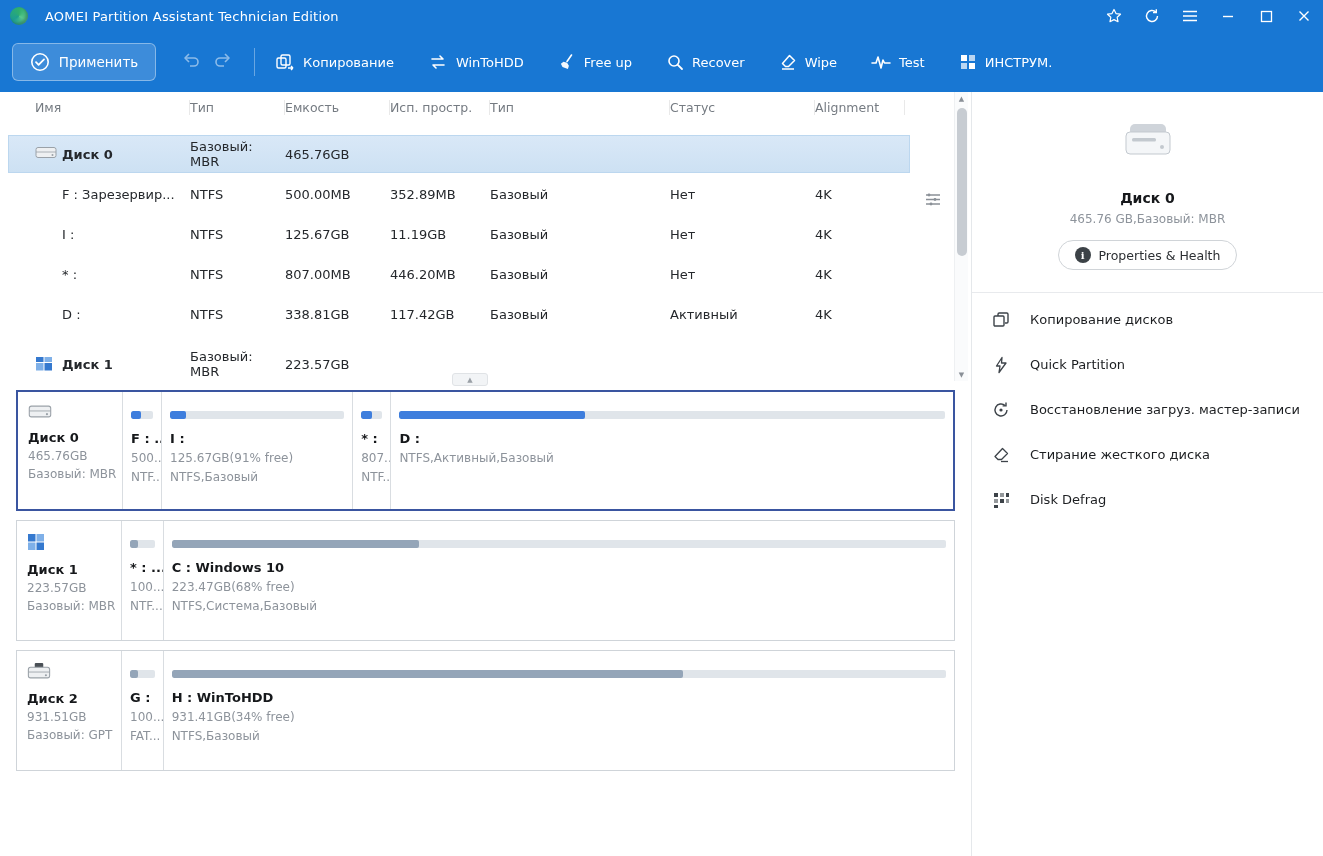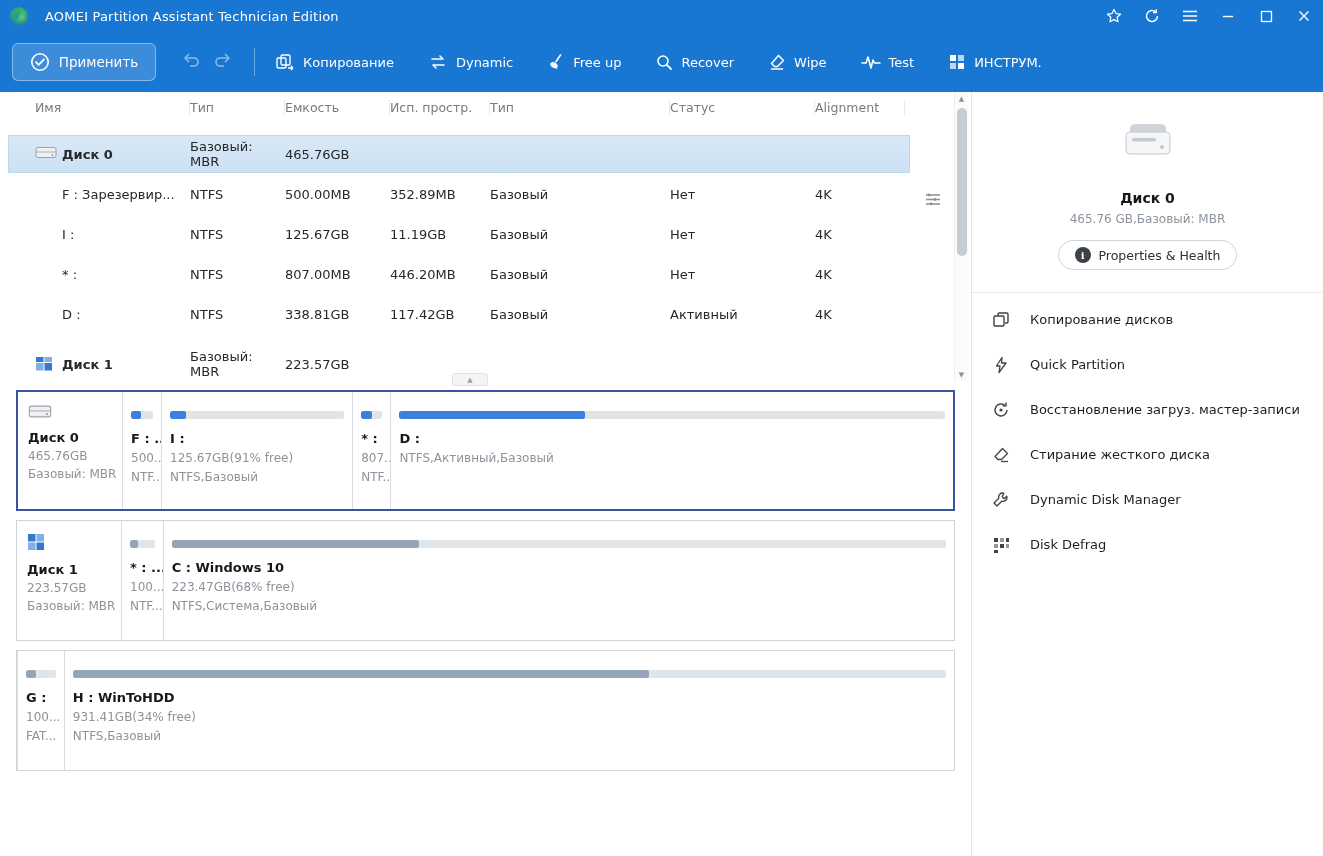--- a/index.html
+++ b/index.html
@@ -157,21 +157,21 @@
             <rect x="2" y="5" width="9" height="10" rx="1.5" fill="none" stroke="#fff" stroke-width="1.4"></rect>
             <rect x="6" y="2" width="9" height="10" rx="1.5" fill="none" stroke="#fff" stroke-width="1.4"></rect>
             <path d="M13 15h5m0 0l-2-2m2 2l-2 2" stroke="#fff" stroke-width="1.4" fill="none"></path>
           </svg>
         <span>Копирование</span>
       </div>
       <div class="tool-btn">
         <svg width="20" height="18" viewBox="0 0 20 18">
             <path d="M4 6h11m0 0l-3-3M16 12H5m0 0l3 3" fill="none" stroke="#fff" stroke-width="1.6" stroke-linecap="round" stroke-linejoin="round"></path>
           </svg>
-        <span>Dynamic</span>
+        <span>WinToHDD</span>
       </div>
       <div class="tool-btn">
         <svg width="18" height="18" viewBox="0 0 18 18">
             <path d="M13.5 2L9 8.5" stroke="#fff" stroke-width="1.6" stroke-linecap="round"></path>
             <path d="M5.5 8.8l3.6 1 1.8 3-1 3.2-5.4-2-1.6-3.2z" fill="#fff" opacity=".95"></path>
           </svg>
         <span>Free up</span>
       </div>
       <div class="tool-btn">
         <svg width="18" height="18" viewBox="0 0 18 18">
@@ -399,20 +399,33 @@
               <div class="bar-fill" style="width: 32%;"></div>
             </div>
           <div class="part-title">C : Windows 10</div>
           <div class="part-line">223.47GB(68% free)</div>
           <div class="part-line">NTFS,Система,Базовый</div>
         </div>
       </div>
     </div>
 
     <div class="disk-card unsel">
+      <div class="disk-info">
+        <span>
+          <svg width="24" height="17" viewBox="0 0 22 16">
+              <rect x="7" y="0" width="8" height="6" rx="1" fill="#4a5056"></rect>
+              <rect x="1" y="4" width="20" height="10" rx="2" fill="#eef0f2" stroke="#9aa1a8"></rect>
+              <path d="M1 8.5h20" stroke="#9aa1a8" stroke-width=".8"></path>
+              <circle cx="17.5" cy="11.5" r="1" fill="#9aa1a8"></circle>
+            </svg>
+        </span>
+        <div class="dname">Диск 2</div>
+        <div class="dsub">931.51GB</div>
+        <div class="dsub">Базовый: GPT</div>
+      </div>
       <div class="parts">
         <div class="part" style="width: 5%;">
           <div class="bar">
               <div class="bar-fill" style="width: 32%;"></div>
             </div>
           <div class="part-title">G :</div>
           <div class="part-line">100...</div>
           <div class="part-line">FAT...</div>
         </div>
         <div class="part" style="width: 95%;">
@@ -467,26 +480,20 @@
       </div>
       <div class="sb-item">
         <svg width="18" height="18" viewBox="0 0 18 18">
             <path d="M10.5 2.5l5 5-6 6H6l-3-3z" fill="none" stroke="#3d4349" stroke-width="1.3" stroke-linejoin="round"></path>
             <path d="M9 15.5h7" stroke="#3d4349" stroke-width="1.3"></path>
           </svg>
         <span>Стирание жесткого диска</span>
       </div>
       <div class="sb-item">
         <svg width="18" height="18" viewBox="0 0 18 18">
-            <path d="M11.8 2.2a4 4 0 0 0-5 5.1L2 12l3 3 4.7-4.8a4 4 0 0 0 5.1-5L12.2 7.8l-2-2z" fill="none" stroke="#3d4349" stroke-width="1.3" stroke-linejoin="round"></path>
-          </svg>
-        <span>Dynamic Disk Manager</span>
-      </div>
-      <div class="sb-item">
-        <svg width="18" height="18" viewBox="0 0 18 18">
             <rect x="2" y="2" width="4" height="4" fill="#3d4349"></rect>
             <rect x="8" y="2" width="4" height="4" fill="#3d4349" opacity=".55"></rect>
             <rect x="14" y="2" width="3" height="4" fill="#3d4349"></rect>
             <rect x="2" y="8" width="4" height="4" fill="#3d4349" opacity=".55"></rect>
             <rect x="8" y="8" width="4" height="4" fill="#3d4349"></rect>
             <rect x="2" y="14" width="4" height="3" fill="#3d4349"></rect>
             <rect x="14" y="8" width="3" height="4" fill="#3d4349" opacity=".55"></rect>
           </svg>
         <span>Disk Defrag</span>
       </div>

